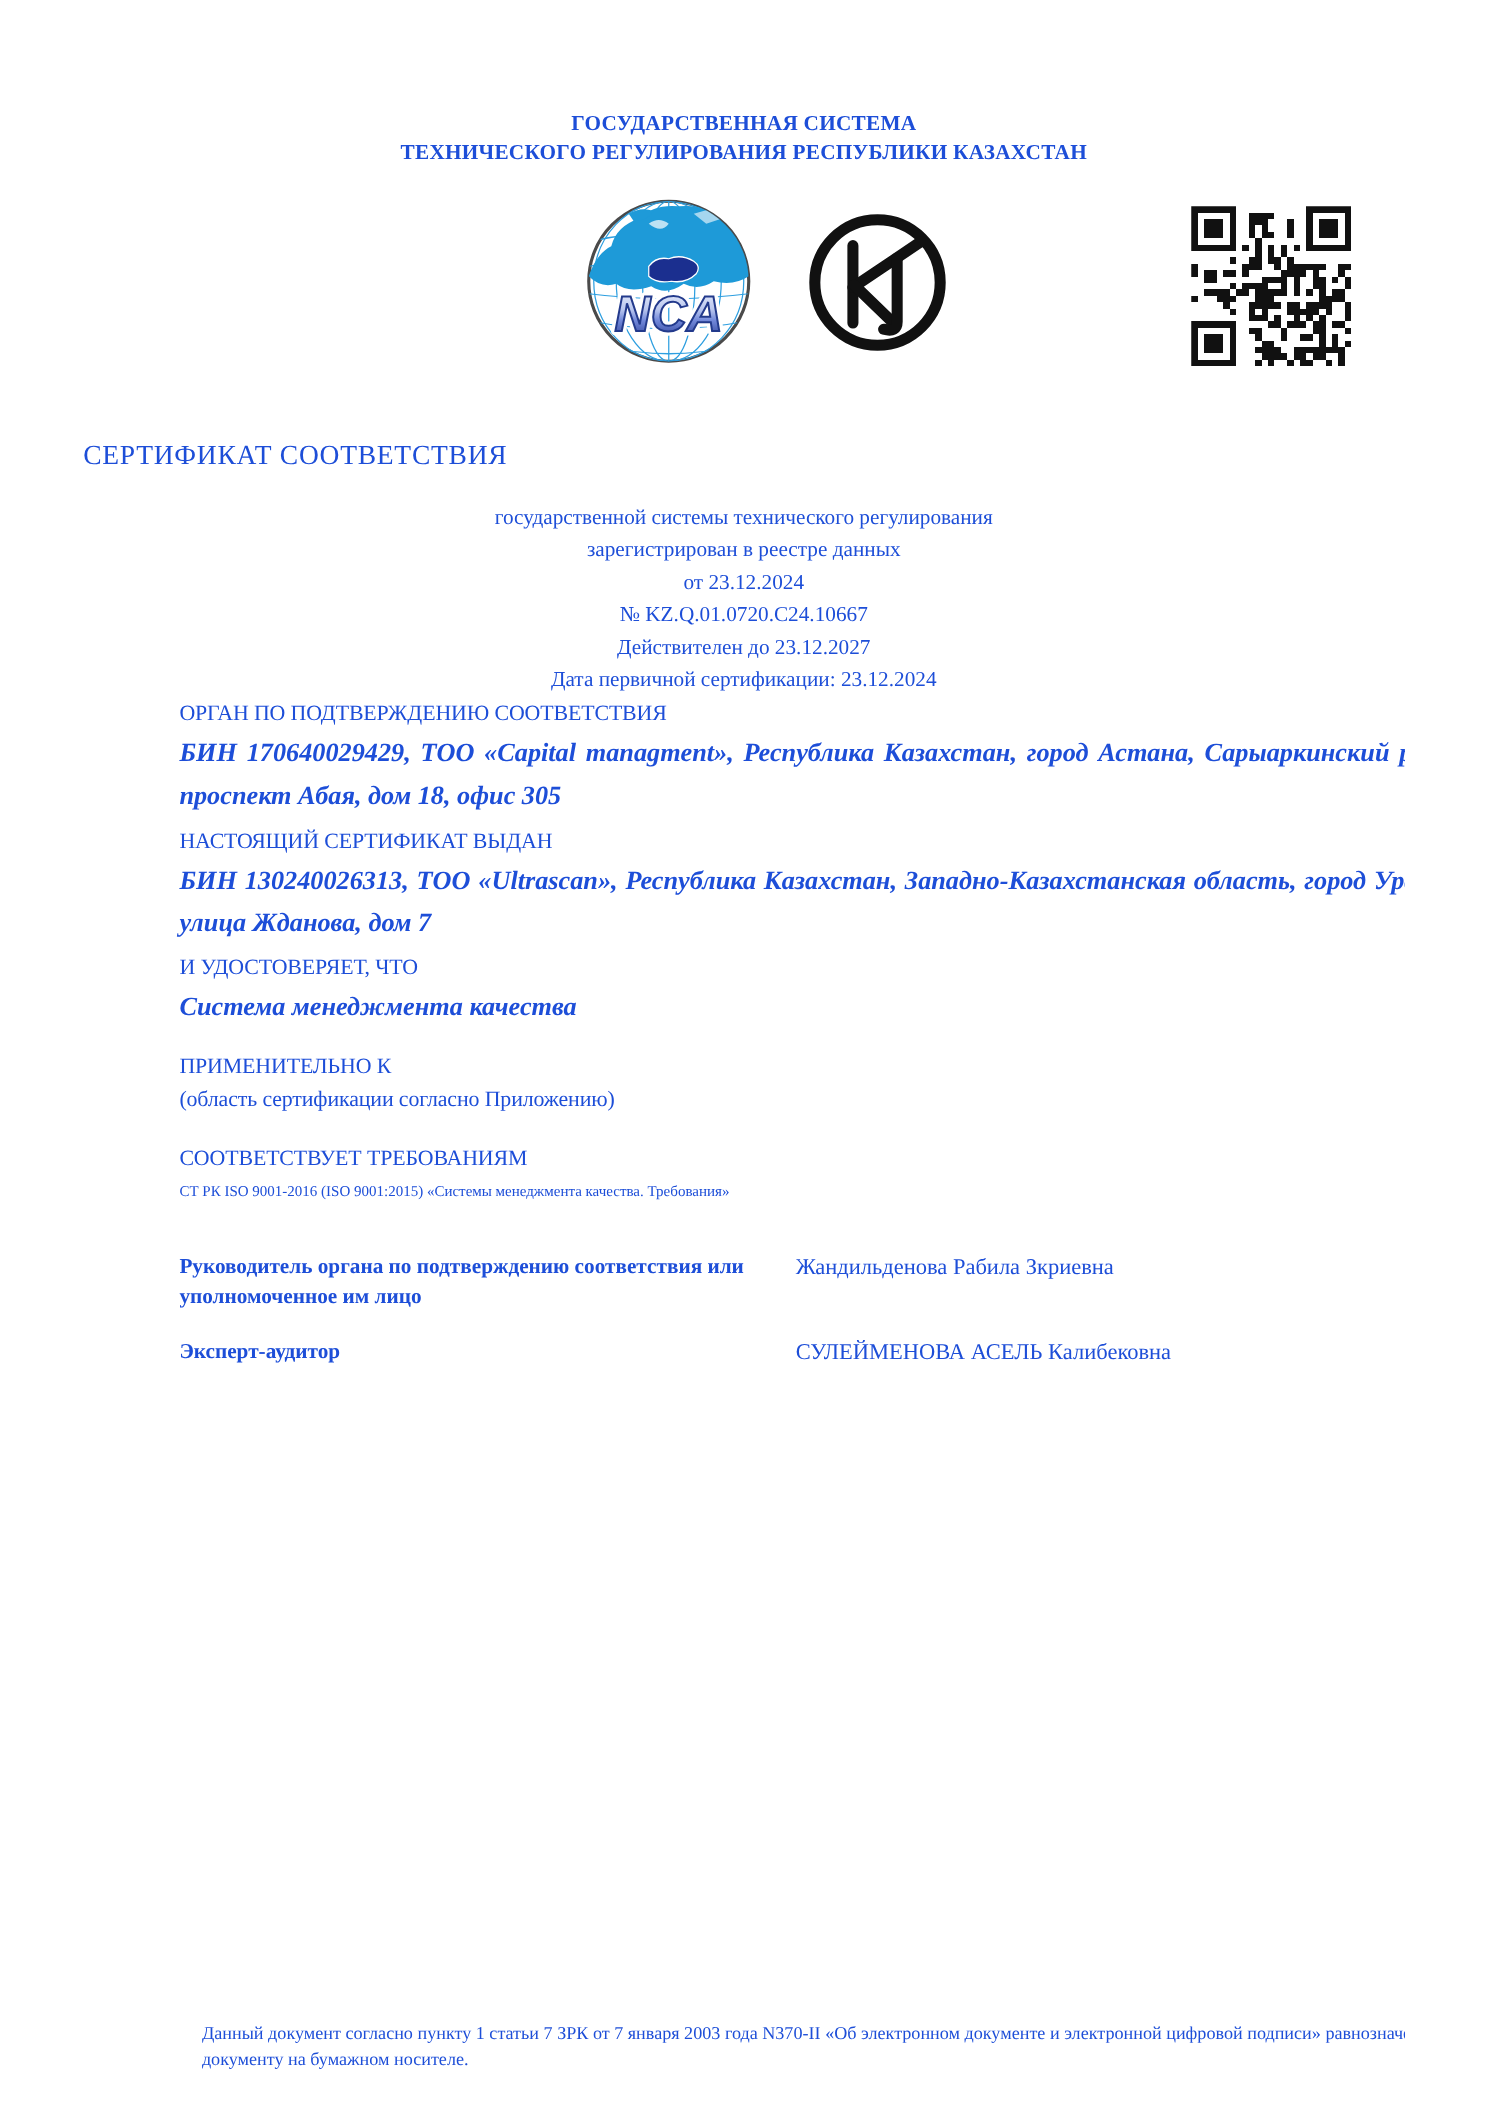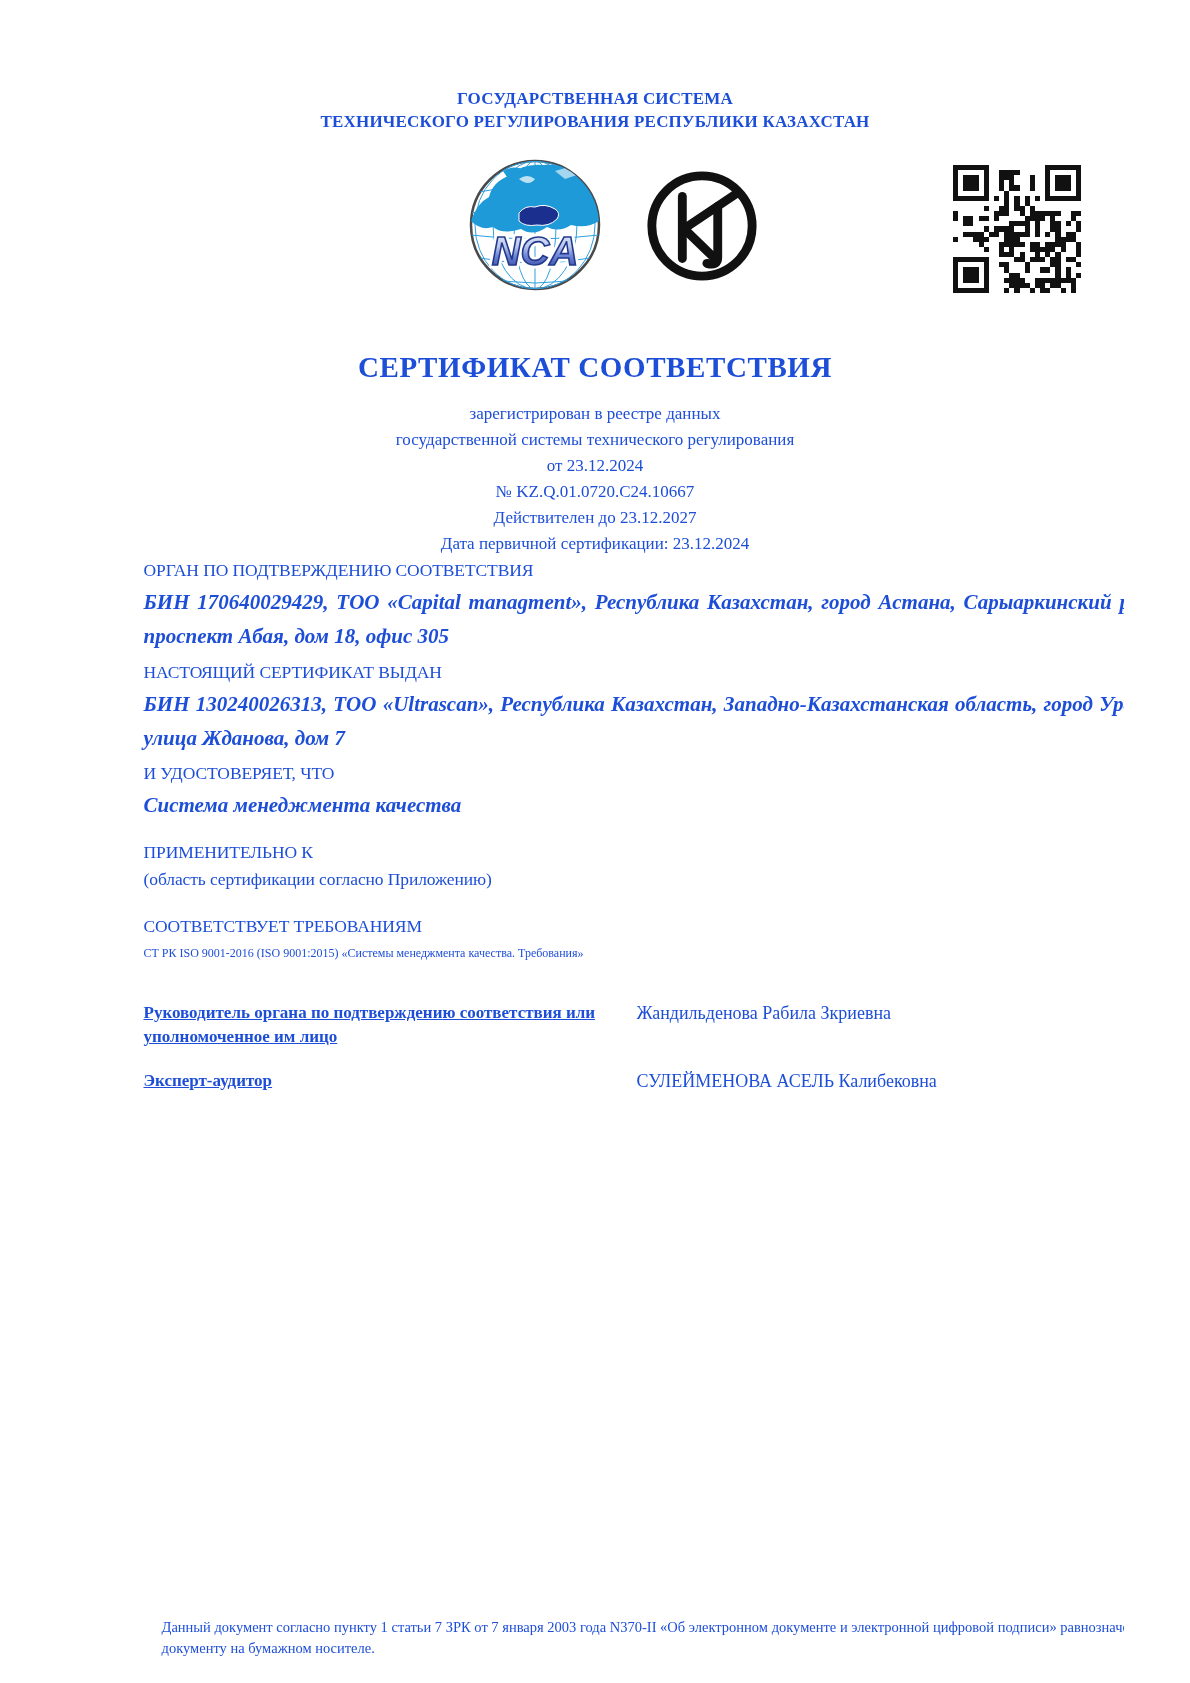--- a/index.html
+++ b/index.html
@@ -6,29 +6,29 @@
   .page{
     position:relative;width:1057px;height:1683px;margin:15px auto;background:#ffffff;
     font-family:"Liberation Serif", serif;color:#1d4ed8;overflow:hidden;
   }
   .hdr{position:absolute;top:72px;left:0;width:100%;text-align:center;
        font-weight:bold;font-size:17px;line-height:23px;letter-spacing:0.2px;}
   .globe{position:absolute;left:396px;top:140px;width:146px;height:152px;}
   .kt{position:absolute;left:576px;top:152px;width:118px;height:118px;}
   .qr{position:absolute;left:886px;top:150px;width:128px;height:128px;}
   .qr svg{width:100%;height:100%;shape-rendering:crispEdges;}
-  .title{position:absolute;top:336px;left:0;width:100%;text-align:center;
-         font-size:29px;font-weight:bold;letter-spacing:0.6px;}
+  .title{position:absolute;top:336px;left:0;width:100%;
+         font-size:22px;font-weight:normal;letter-spacing:0.6px;}
   .registry{position:absolute;top:386px;left:0;width:100%;text-align:center;
             font-size:17px;line-height:26px;}
   .sec{position:absolute;left:77px;width:1036px;}
   .h{font-weight:normal;font-size:17.5px;letter-spacing:-0.1px;line-height:24px;}
   .it{font-style:italic;font-size:21px;line-height:34px;text-align:justify;margin-top:3px;font-weight:bold;}
   .pl{font-size:12px;line-height:24px;margin-top:3px;}
-  .sig{position:absolute;left:77px;width:1036px;text-decoration:underline;}
+  .sig{position:absolute;left:77px;width:1036px;}
   .sigrow{position:relative;}
   .sigrole{font-weight:bold;font-size:17px;line-height:24px;width:470px;}
   .signame{position:absolute;left:493px;top:0;font-size:18px;line-height:24px;}
   .sigrow2{margin-top:20px;}
   .footer{position:absolute;left:95px;top:1602px;width:1012px;
           font-size:14.5px;line-height:21px;}
 </style>
 </head>
 <body>
 
@@ -290,22 +290,22 @@
         <rect x="17" y="24" width="1" height="1" fill="#111111"></rect>
         <rect x="18" y="24" width="1" height="1" fill="#111111"></rect>
         <rect x="21" y="24" width="1" height="1" fill="#111111"></rect>
         <rect x="23" y="24" width="1" height="1" fill="#111111"></rect>
       </svg>
   </div>
 
   <div class="title">СЕРТИФИКАТ СООТВЕТСТВИЯ</div>
 
   <div class="registry">
+    <div>государственной системы технического регулирования</div>
     <div>зарегистрирован в реестре данных</div>
-    <div>государственной системы технического регулирования</div>
     <div>от 23.12.2024</div>
     <div>№ KZ.Q.01.0720.C24.10667</div>
     <div>Действителен до 23.12.2027</div>
     <div>Дата первичной сертификации: 23.12.2024</div>
   </div>
 
   <div class="sec" style="top:543px">
     <div class="h">ОРГАН ПО ПОДТВЕРЖДЕНИЮ СООТВЕТСТВИЯ</div>
     <div class="it">БИН 170640029429, ТОО «Capital managment», Республика Казахстан, город Астана, Сарыаркинский район, проспект Абая, дом 18, офис 305</div>
   </div>

